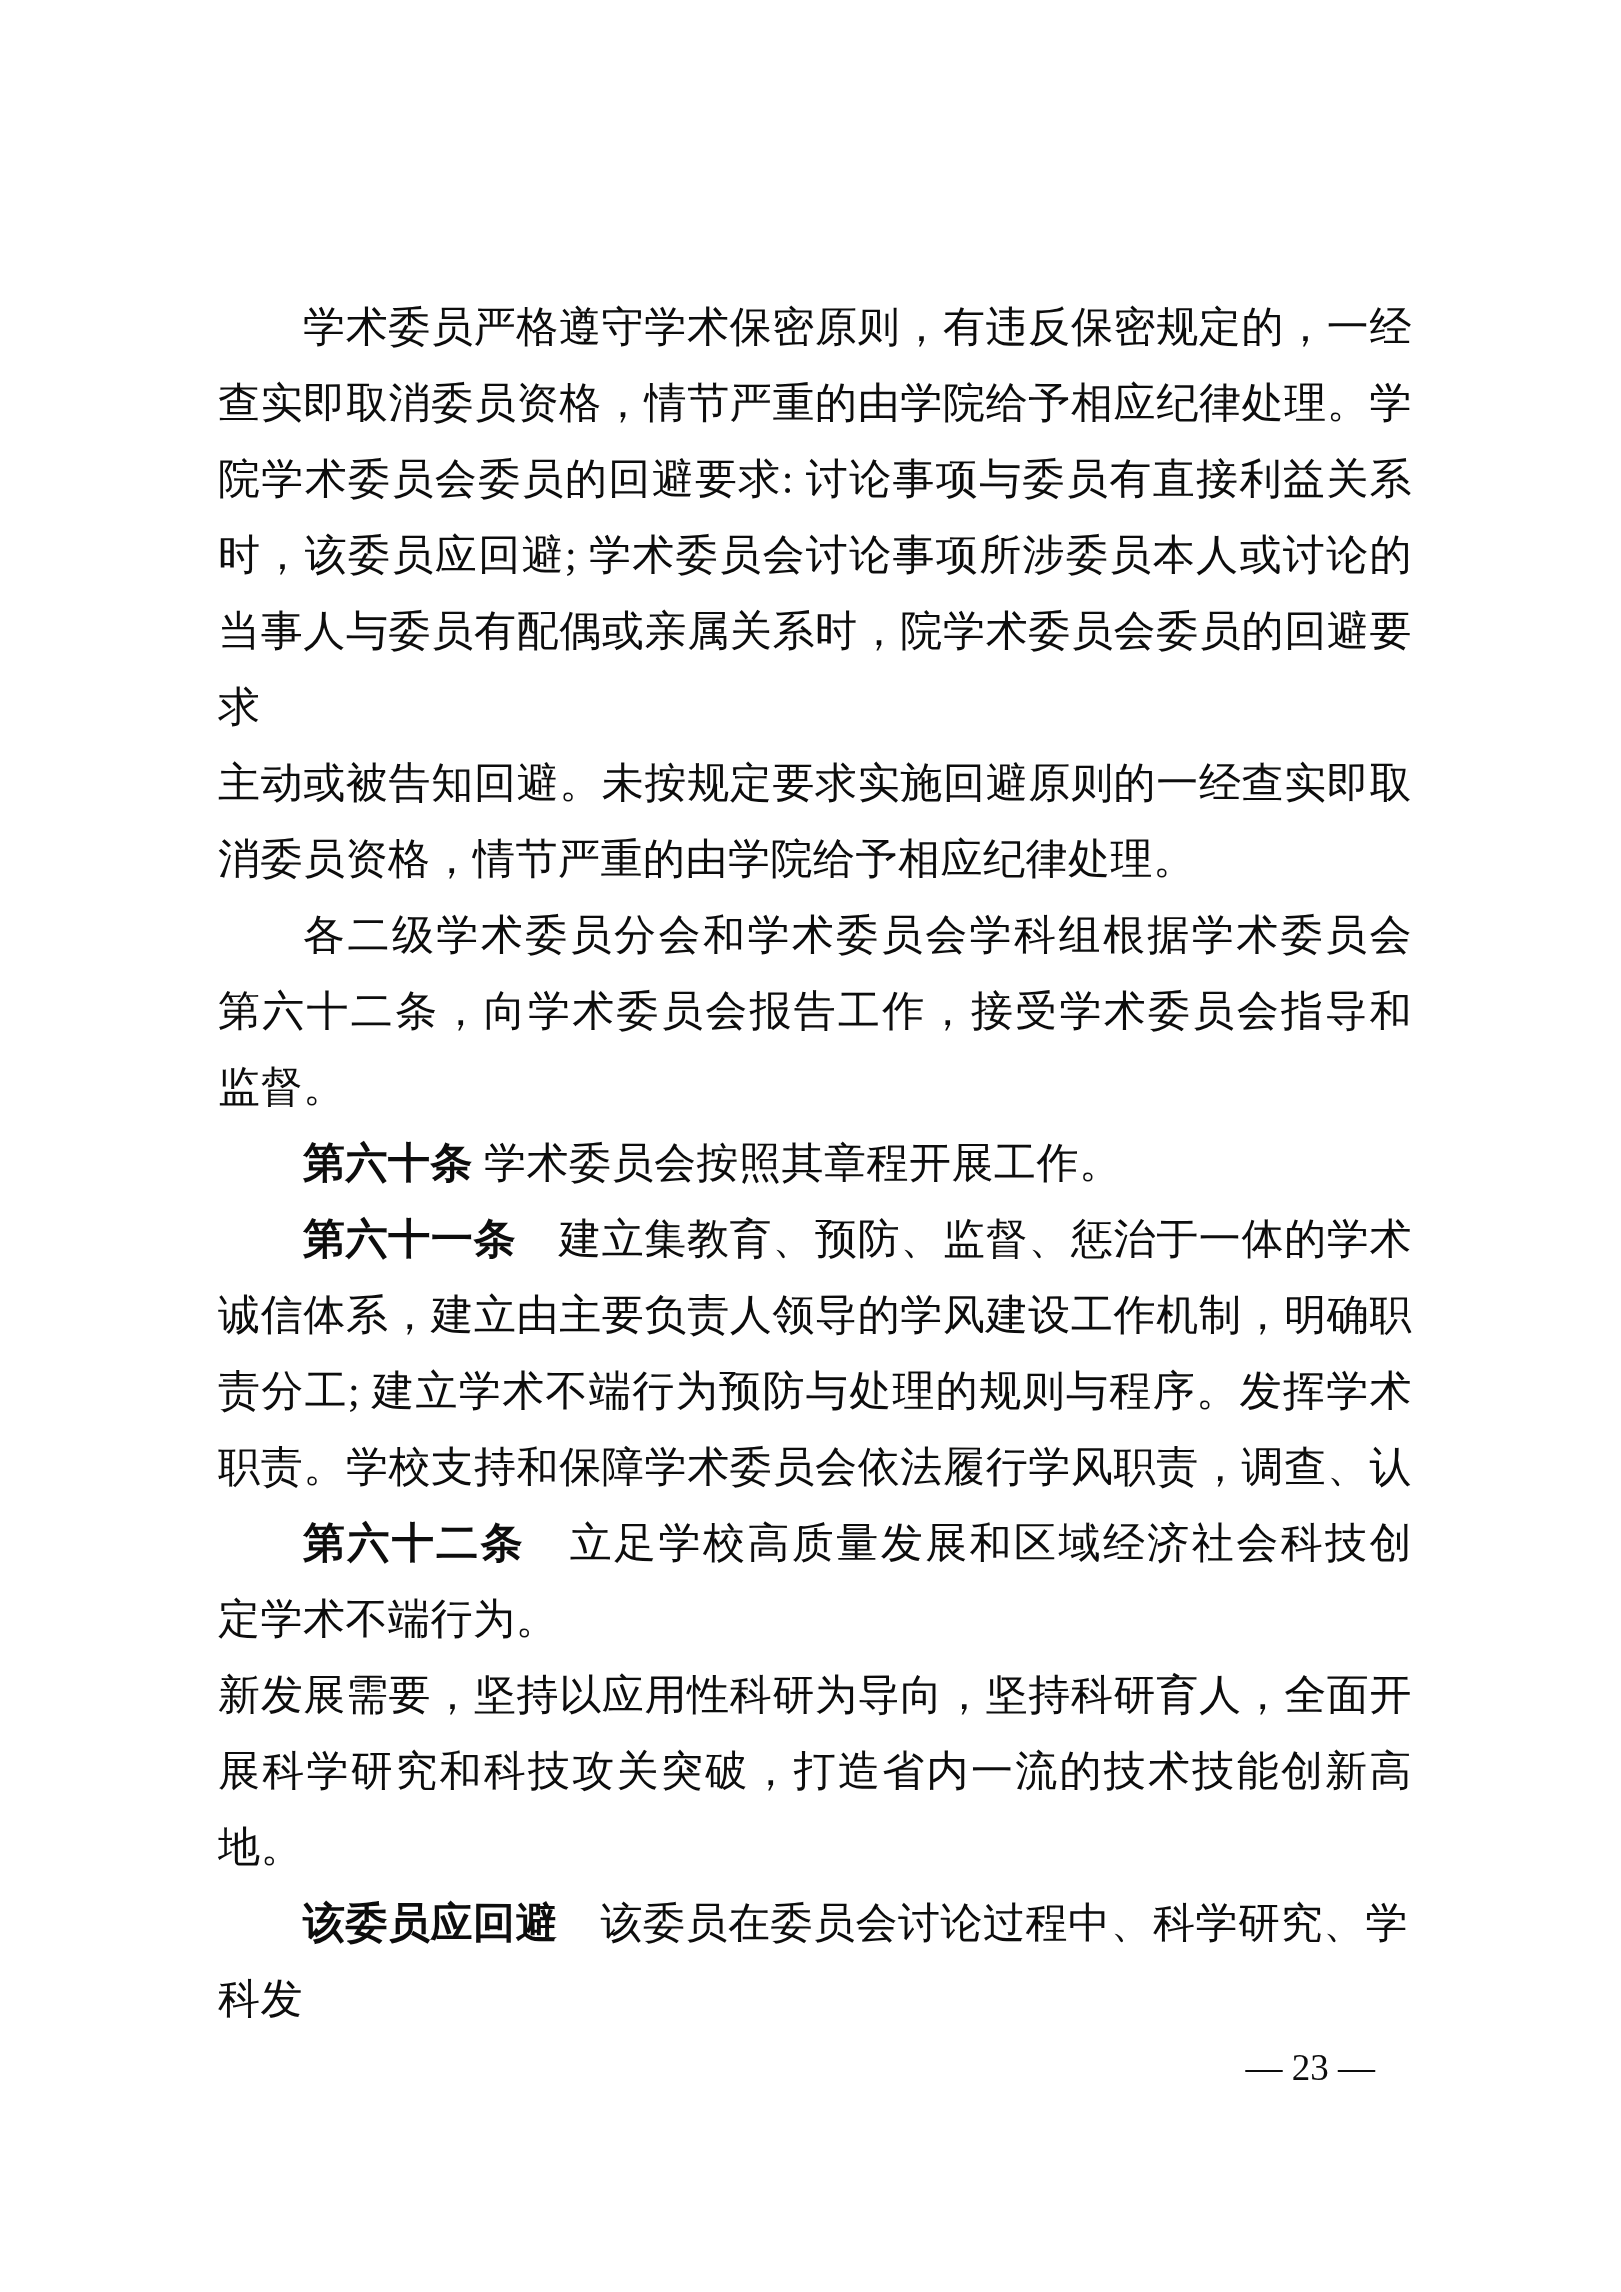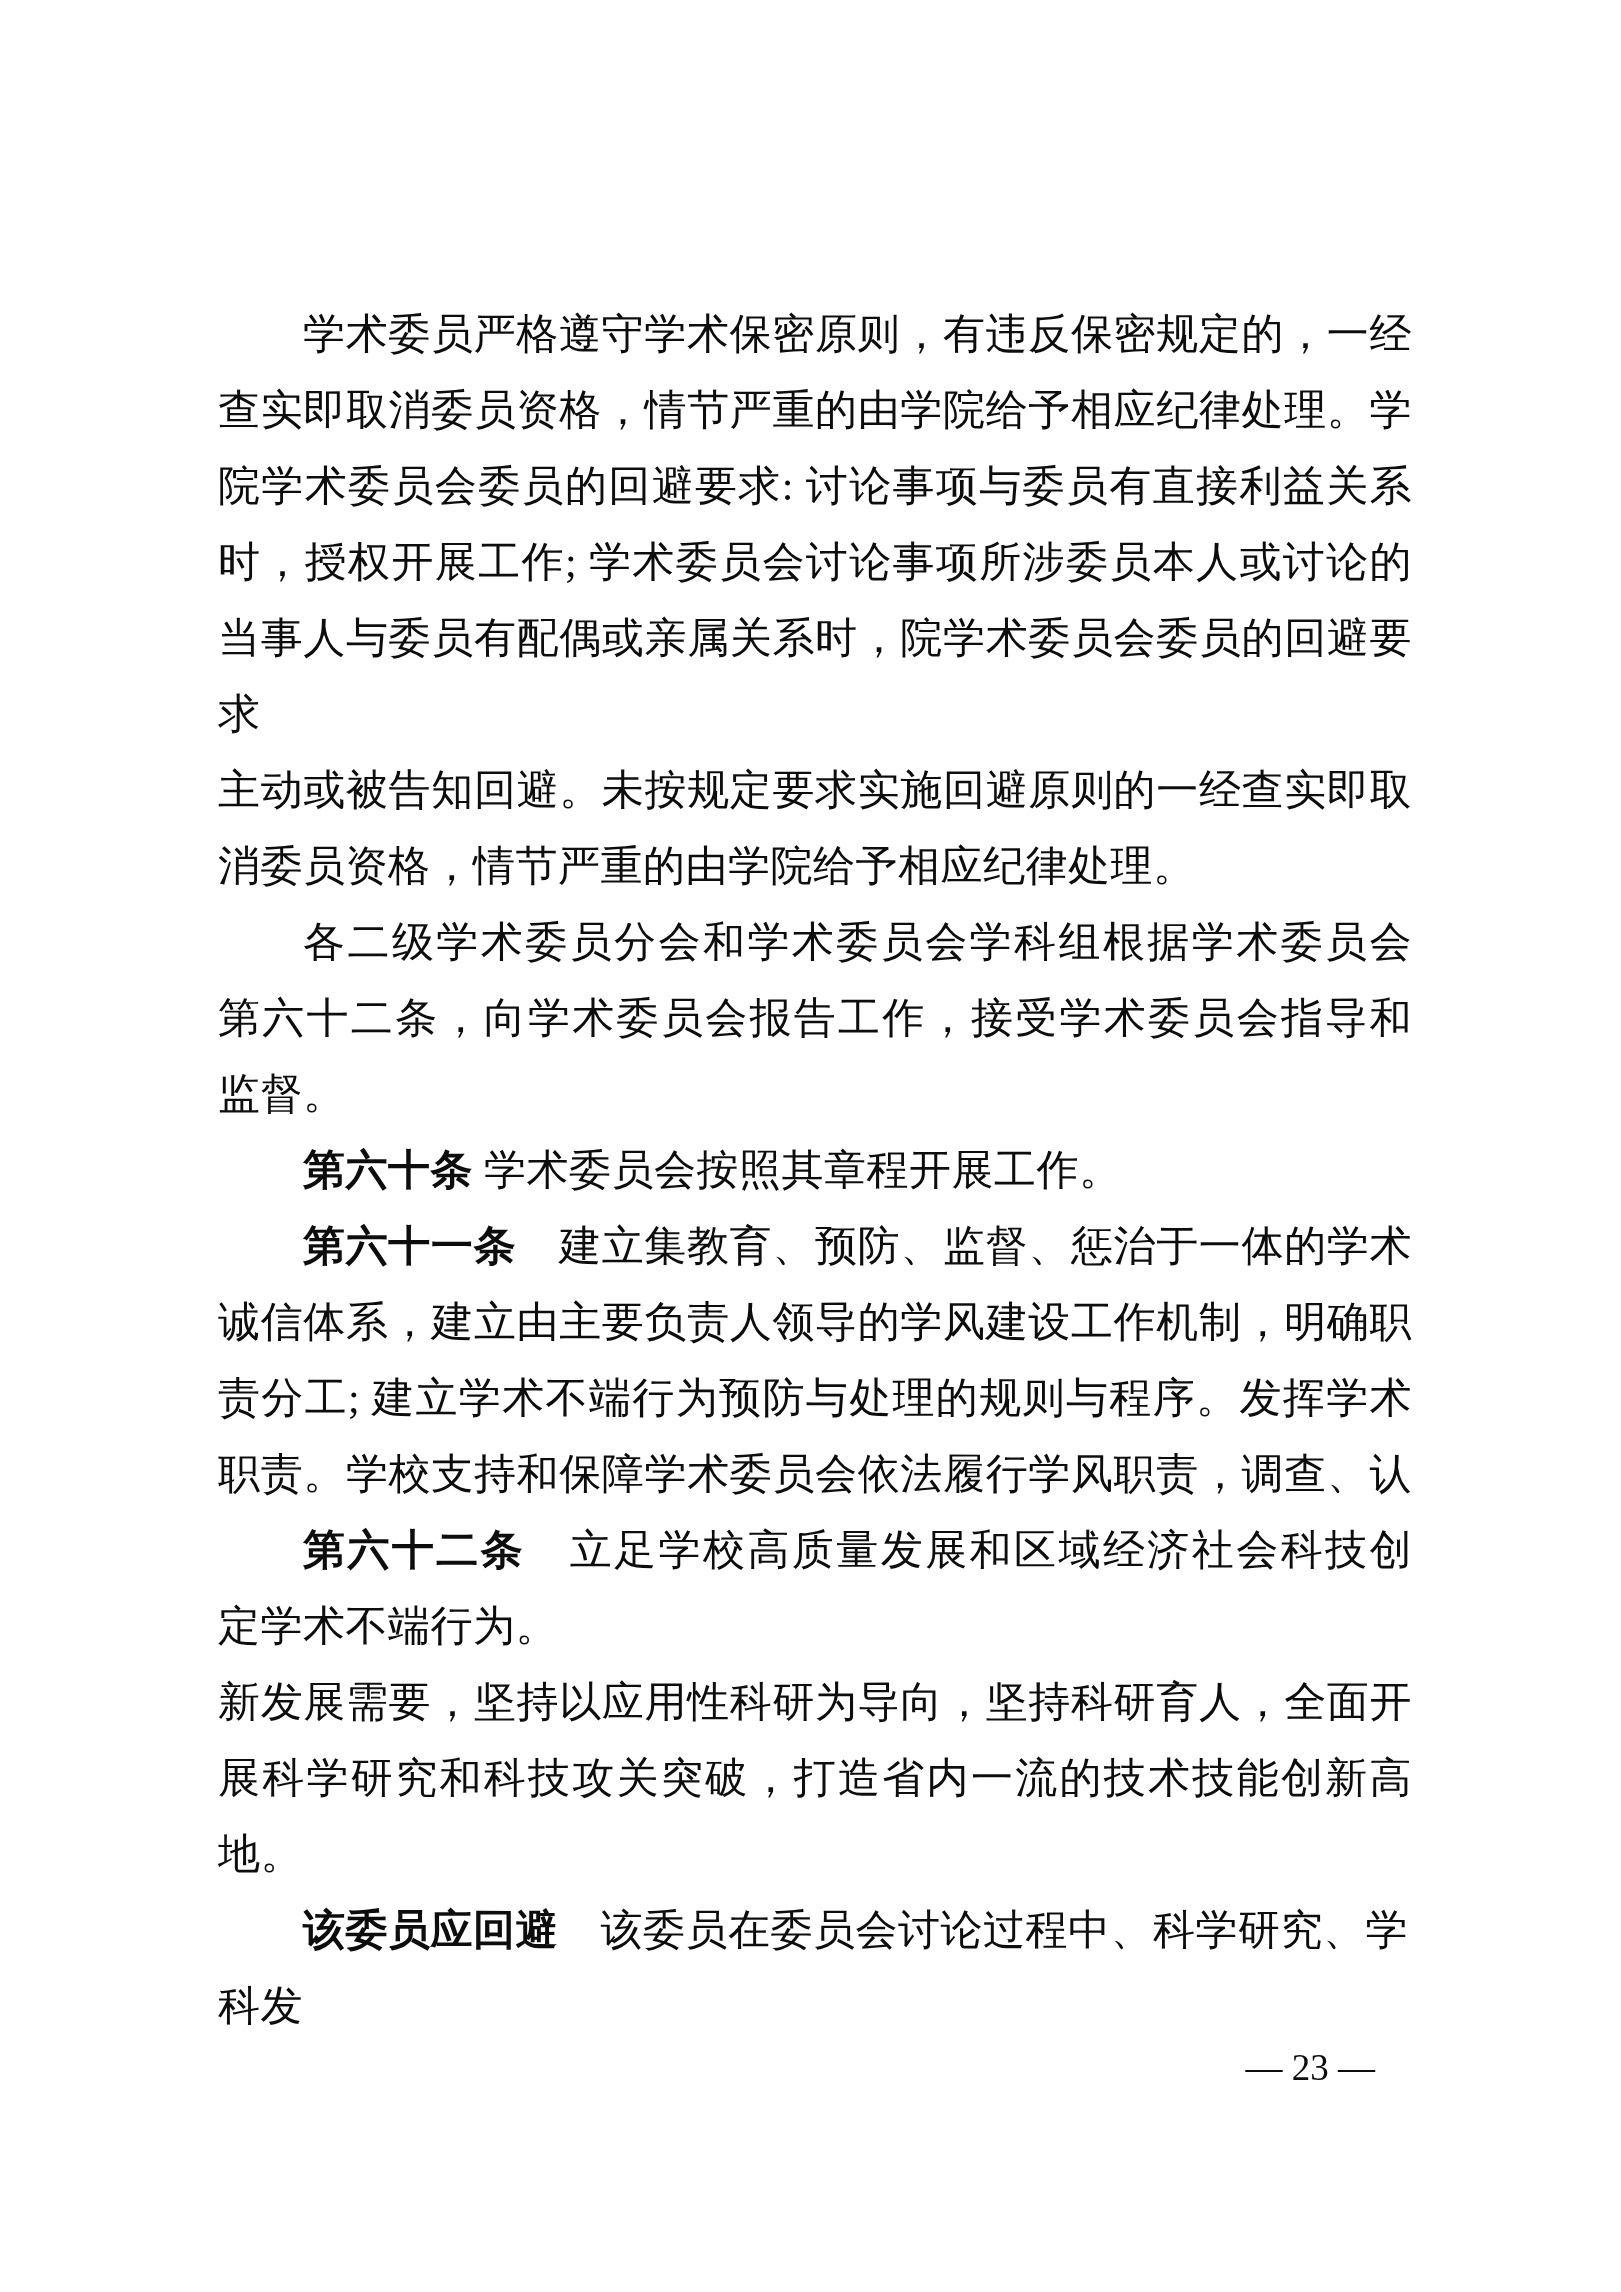--- a/index.html
+++ b/index.html
@@ -12,21 +12,21 @@
     width: 1621px;
     height: 2293px;
     background: #ffffff;
     overflow: hidden;
     font-family: "Liberation Serif", "DejaVu Serif", serif;
     color: #0d0d0d;
   }
   .content {
     position: absolute;
     left: 218px;
-    top: 296px;
+    top: 289px;
     width: 1194px;
     font-size: 42px;
     line-height: 76px;
     letter-spacing: 0.5px;
   }
   .line {
     width: 100%;
   }
   .line.fill {
     text-align: justify;
@@ -53,21 +53,21 @@
   }
 </style>
 </head>
 <body>
 
 <div class="page">
   <div class="content" id="doc-body">
       <div class="line indent fill"><span class="r">学术委员严格遵守学术保密原则，有违反保密规定的，一经</span></div>
       <div class="line fill"><span class="r">查实即取消委员资格，情节严重的由学院给予相应纪律处理。学</span></div>
       <div class="line fill"><span class="r">院学术委员会委员的回避要求: 讨论事项与委员有直接利益关系</span></div>
-      <div class="line fill"><span class="r">时，授权开展工作; 学术委员会讨论事项所涉委员本人或讨论的</span></div>
+      <div class="line fill"><span class="r">时，该委员应回避; 学术委员会讨论事项所涉委员本人或讨论的</span></div>
       <div class="line fill"><span class="r">当事人与委员有配偶或亲属关系时，院学术委员会委员的回避要求</span></div>
       <div class="line fill"><span class="r">主动或被告知回避。未按规定要求实施回避原则的一经查实即取</span></div>
       <div class="line"><span class="r">消委员资格，情节严重的由学院给予相应纪律处理。</span></div>
       <div class="line indent fill"><span class="r">各二级学术委员分会和学术委员会学科组根据学术委员会</span></div>
       <div class="line fill"><span class="r">第六十二条，向学术委员会报告工作，接受学术委员会指导和</span></div>
       <div class="line"><span class="r">监督。</span></div>
       <div class="line indent"><span class="b">第六十条</span><span class="r"> 学术委员会按照其章程开展工作。</span></div>
       <div class="line indent fill"><span class="b">第六十一条</span><span class="r">　建立集教育、预防、监督、惩治于一体的学术</span></div>
       <div class="line fill"><span class="r">诚信体系，建立由主要负责人领导的学风建设工作机制，明确职</span></div>
       <div class="line fill"><span class="r">责分工; 建立学术不端行为预防与处理的规则与程序。发挥学术</span></div>

